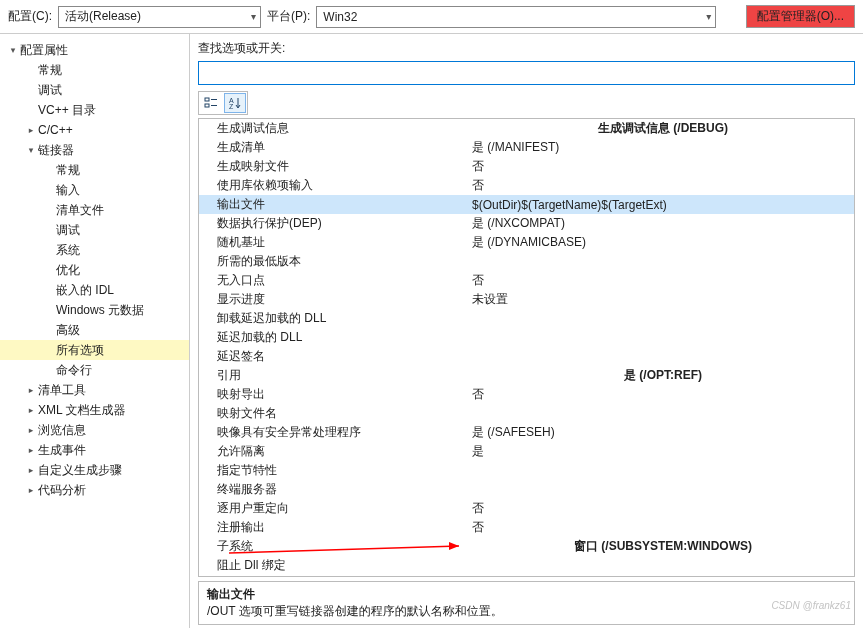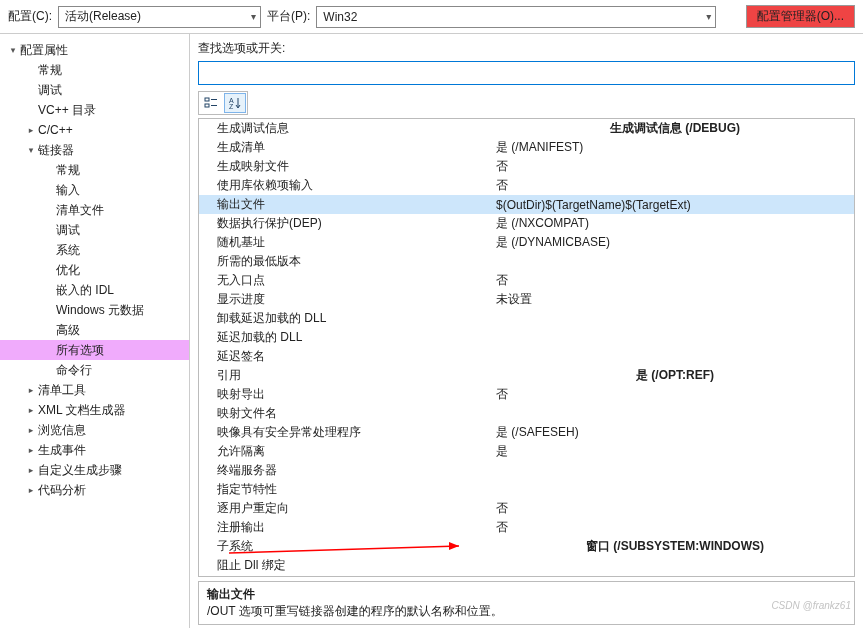--- a/index.html
+++ b/index.html
@@ -60,21 +60,21 @@
     padding-right: 4px;
     cursor: pointer;
   }
   .tree-arrow {
     width: 14px;
     text-align: center;
     color: #555;
     font-size: 9px;
   }
   .tree-item.selected {
-    background: #f0abfc;
+    background: #fef9c3;
   }
   .right-pane {
     flex: 1;
     display: flex;
     flex-direction: column;
     padding: 6px 8px 4px 8px;
     position: relative;
   }
   .search-label { margin-bottom: 4px; }
   .search-box {
@@ -117,21 +117,20 @@
     position: absolute;
     inset: 0;
     overflow-y: scroll;
   }
   .grid-row {
     display: flex;
     height: 19px;
     align-items: center;
     padding-left: 18px;
     border-bottom: 0px solid transparent;
-    gap: 24px;
   }
   .grid-row.selected {
     background: #cde6fb;
   }
   .grid-name { width: 255px; }
   .grid-value { flex: 1; }
   .bold { font-weight: bold; text-align: center; }
   .desc-box {
     border: 1px solid #bbb;
     margin-top: 4px;
@@ -364,25 +363,25 @@
           </div>
           <div class="grid-row">
             <div class="grid-name">映像具有安全异常处理程序</div>
             <div class="grid-value">是 (/SAFESEH)</div>
           </div>
           <div class="grid-row">
             <div class="grid-name">允许隔离</div>
             <div class="grid-value">是</div>
           </div>
           <div class="grid-row">
+            <div class="grid-name">指定节特性</div>
+            <div class="grid-value"></div>
+          </div>
+          <div class="grid-row">
             <div class="grid-name">终端服务器</div>
-            <div class="grid-value"></div>
-          </div>
-          <div class="grid-row">
-            <div class="grid-name">指定节特性</div>
             <div class="grid-value"></div>
           </div>
           <div class="grid-row">
             <div class="grid-name">逐用户重定向</div>
             <div class="grid-value">否</div>
           </div>
           <div class="grid-row">
             <div class="grid-name">注册输出</div>
             <div class="grid-value">否</div>
           </div>

